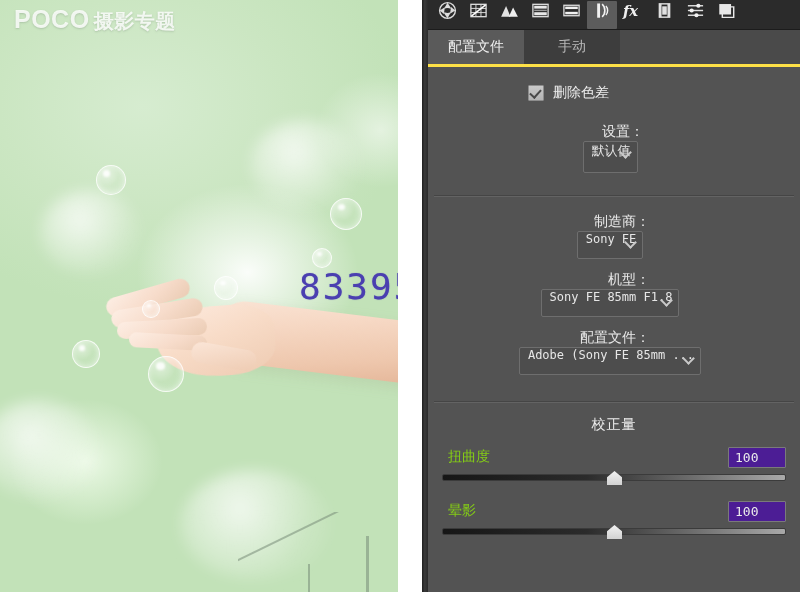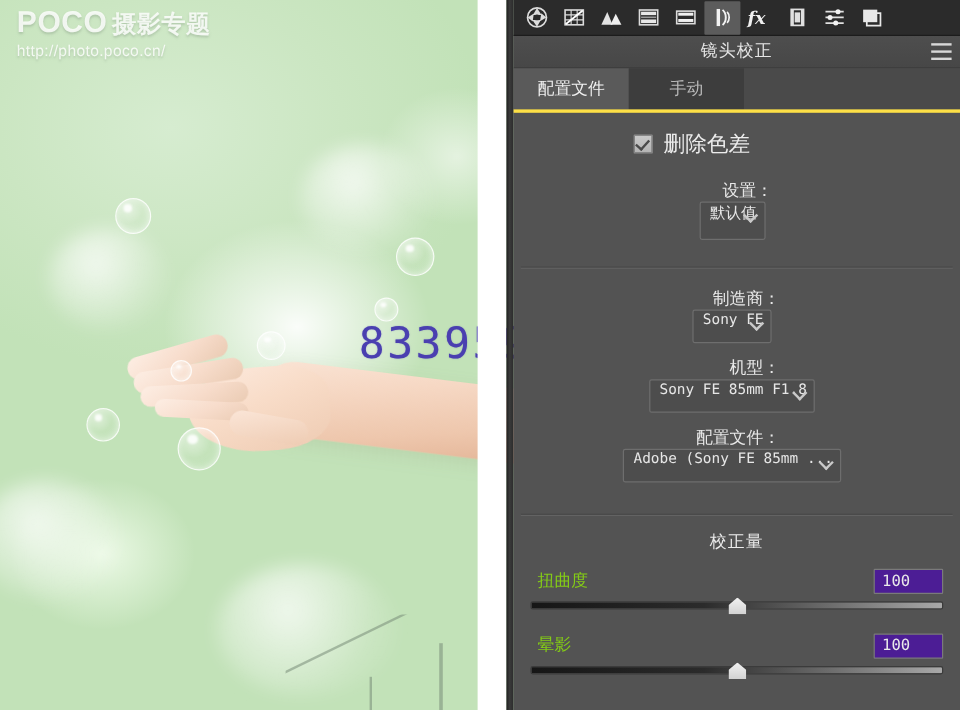--- a/index.html
+++ b/index.html
@@ -193,21 +193,20 @@
     background: #2b2b2b;
     display: flex;
     align-items: center;
     padding-left: 4px;
     box-sizing: border-box;
     border-bottom: 1px solid #1c1c1c;
   }
   .icon-btn {
     width: 30px; height: 28px;
     display: flex;
-    align-items: center;
     justify-content: center;
     margin-right: 1px;
     border-radius: 1px;
   }
   .icon-btn.active {
     background: #5c5c5c;
   }
   .icon-btn svg { display: block; }
 
   
@@ -293,21 +292,21 @@
   .cbx::after {
     content: "";
     position: absolute;
     left: 3px; top: 1px;
     width: 5px; height: 9px;
     border: solid #4a4a4a;
     border-width: 0 2px 2px 0;
     transform: rotate(42deg);
   }
   .cbx-label {
-    font-size: 18px;
+    font-size: 14px;
     color: #ececec;
   }
 
   .row {
     display: flex;
     align-items: center;
     padding: 0 28px 0 20px;
     margin-top: 12px;
     flex-direction: column;
   }
@@ -451,21 +450,20 @@
     <div class="railing">
       <div class="rail-bar rail-diag"></div>
       <div class="rail-bar rail-post-a"></div>
       <div class="rail-bar rail-post-b"></div>
     </div>
 
     <div class="watermark">
       <div class="wm-line1">
         <span>POCO</span><span class="wm-cn">摄影专题</span>
       </div>
-      <div class="wm-line2">http://photo.poco.cn/</div>
     </div>
 
     <div class="digits">833959</div>
   </div>
 
   <div class="gap-white"></div>
   <div class="panel-edge"></div>
 
   <div class="panel">
 
@@ -549,28 +547,20 @@
       </div>
 
       <div class="icon-btn">
         <svg width="19" height="19" viewBox="0 0 20 20">
           <rect x="2.4" y="3.2" width="12.4" height="11" fill="#e8e8e8"></rect>
           <path d="M5.6 6.2 h12 v11 h-12 z" fill="none" stroke="#e8e8e8" stroke-width="1.5"></path>
         </svg>
       </div>
     </div>
 
-    <div class="panel-title-bar">
-      <div class="panel-title">镜头校正</div>
-      <div class="panel-menu">
-        <span></span>
-          <span></span>
-          <span></span>
-      </div>
-    </div>
 
     <div class="tabs">
       <div class="tab active">配置文件</div>
       <div class="tab inactive">手动</div>
       <div class="tab-rest"></div>
     </div>
 
     <div class="content">
 
       <div class="checkbox-row first">

